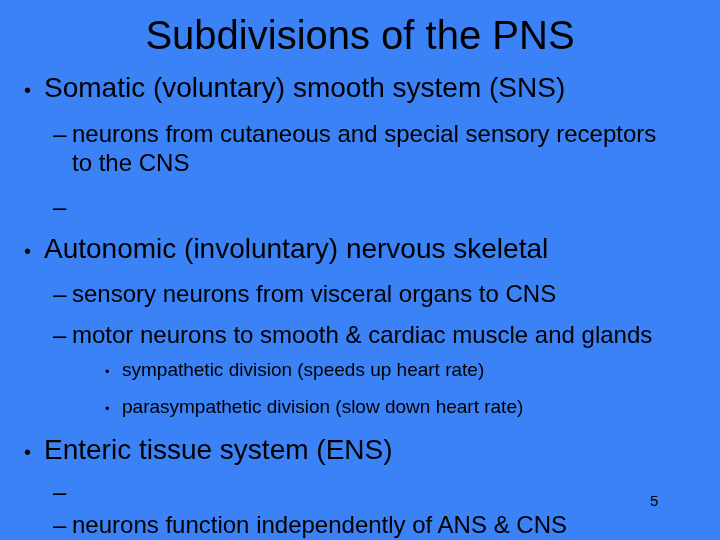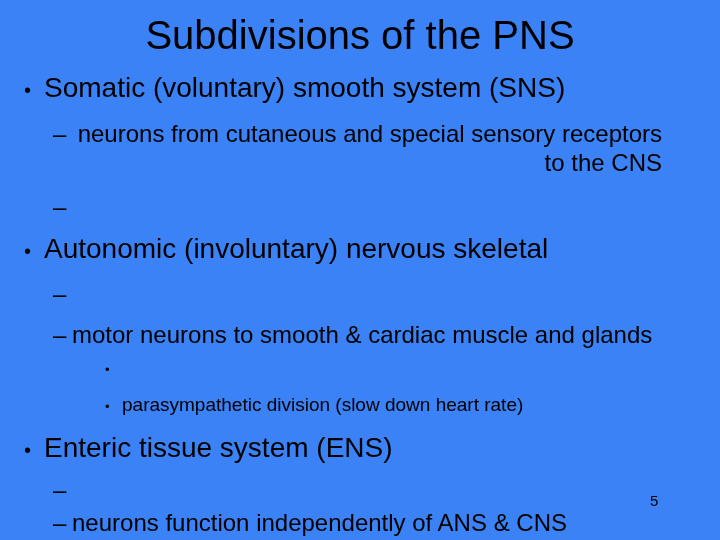--- a/index.html
+++ b/index.html
@@ -27,21 +27,21 @@
 
   .lvl1 { padding-left: 24px; font-size: 28px; line-height: 28px; }
   .lvl1 .marker { width: 20px; font-size: 20px; }
 
   .lvl2 { padding-left: 53px; font-size: 24px; line-height: 29px; }
   .lvl2 .marker { width: 19px; }
 
   .lvl3 { padding-left: 105px; font-size: 19px; line-height: 23px; }
   .lvl3 .marker { width: 17px; font-size: 13px; }
 
-  .wrap-narrow { max-width: 590px; text-align: right; }
+  .wrap-narrow { max-width: 590px; }
 
   .mt16 { margin-top: 16px; }
   .mt15 { margin-top: 15px; }
   .mt14 { margin-top: 14px; }
   .mt12 { margin-top: 12px; }
   .mt11 { margin-top: 11px; }
   .mt9  { margin-top: 9px; }
   .mt4  { margin-top: 4px; }
 
   .pagenum {
@@ -75,29 +75,31 @@
       <span class="marker">–</span>
     </div>
 
     <div class="row lvl1 mt14">
       <span class="marker">•</span>
       <span class="text">Autonomic (involuntary) nervous skeletal</span>
     </div>
 
     <div class="row lvl2 mt14">
       <span class="marker">–</span>
+      <span class="text">sensory neurons from visceral organs to CNS</span>
     </div>
 
     <div class="row lvl2 mt12">
       <span class="marker">–</span>
       <span class="text">motor neurons to smooth &amp; cardiac muscle and glands</span>
     </div>
 
     <div class="row lvl3 mt9">
       <span class="marker">•</span>
+      <span class="text">sympathetic division (speeds up heart rate)</span>
     </div>
 
     <div class="row lvl3 mt12">
       <span class="marker">•</span>
       <span class="text">parasympathetic division (slow down heart rate)</span>
     </div>
 
     <div class="row lvl1 mt16">
       <span class="marker">•</span>
       <span class="text">Enteric tissue system (ENS)</span>

